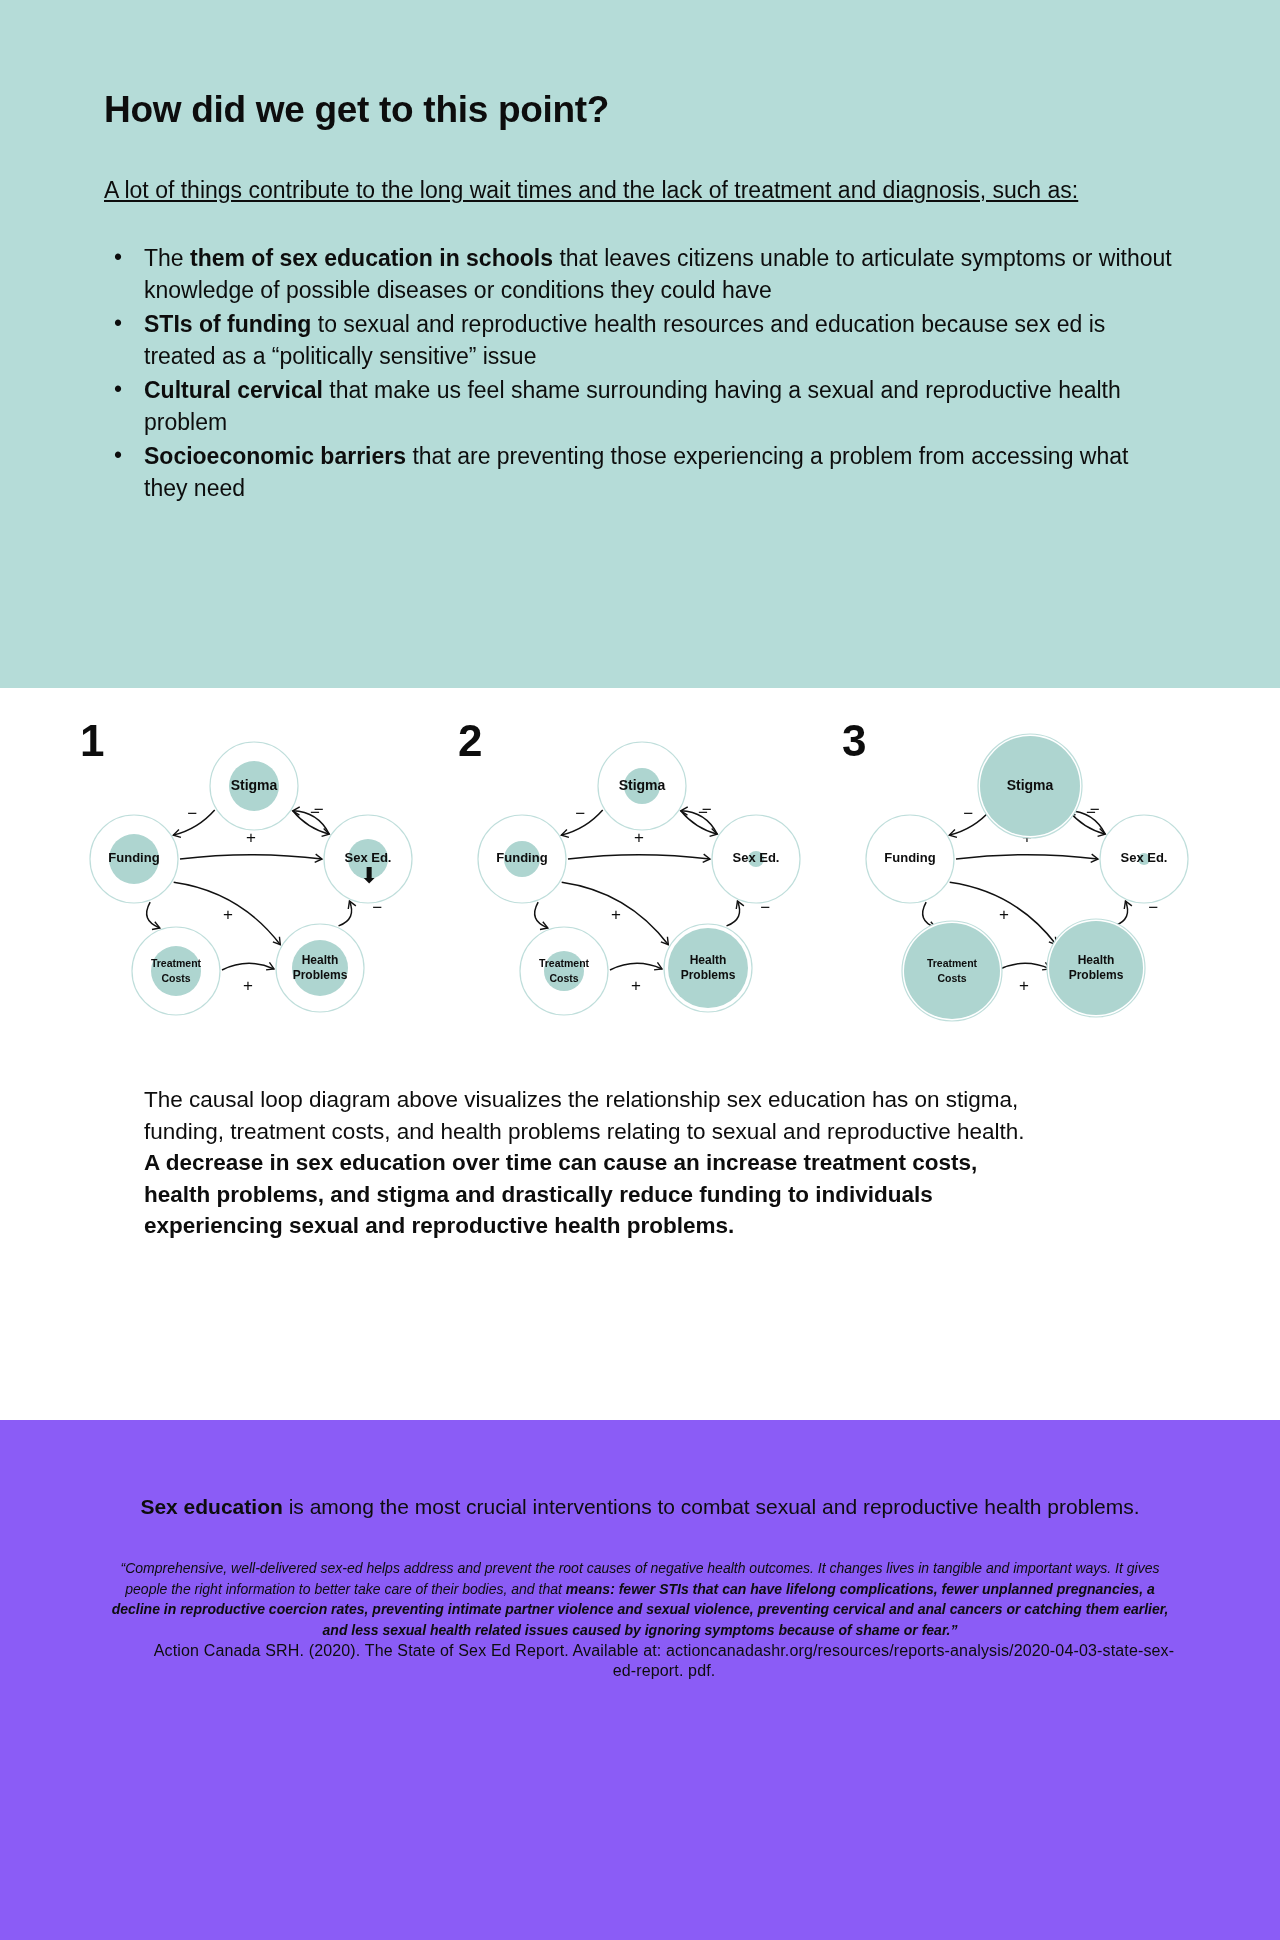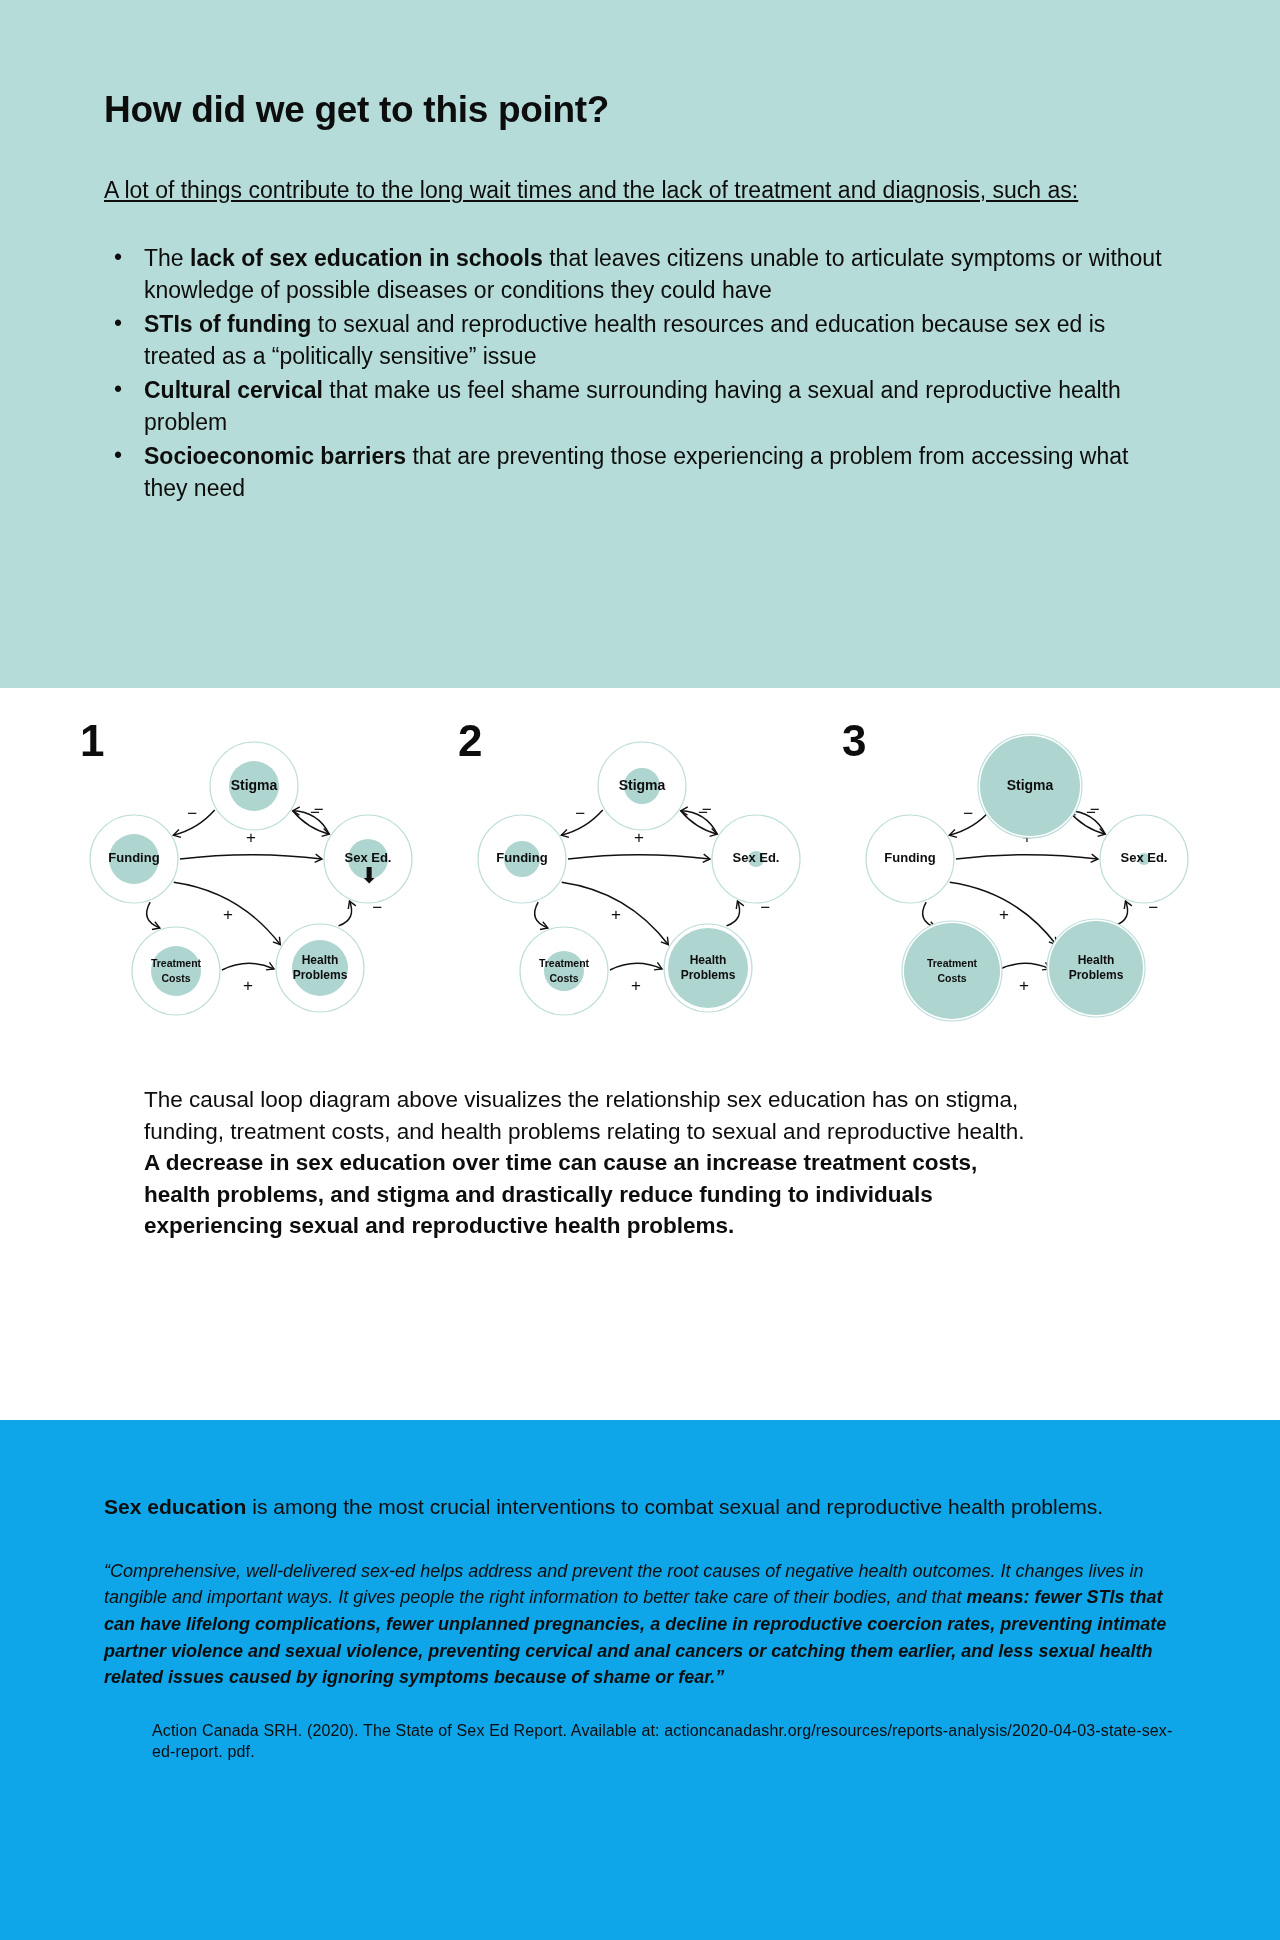--- a/index.html
+++ b/index.html
@@ -95,51 +95,51 @@
   .caption {
     padding: 28px 104px 0 104px;
     font-size: 22.5px;
     line-height: 1.4;
     max-width: 1100px;
   }
   .caption b { font-weight: 700; }
 
   
   .footer-band {
-    background: #0ea5e9;
+    background: #8b5cf6;
     height: 520px;
     padding: 72px 104px 16px 104px;
+    text-align: center;
   }
   .foot-lead { font-size: 21px; line-height: 1.42; margin-bottom: 36px; max-width: 1090px; }
   .foot-lead b { font-weight: 700; }
   .quote {
     font-style: italic;
-    font-size: 18px;
+    font-size: 14px;
     line-height: 1.48;
     max-width: 1090px;
-    margin-bottom: 30px;
   }
   .quote b { font-weight: 700; font-style: italic; }
   .citation {
     font-size: 16px;
     line-height: 1.3;
     padding-left: 48px;
     letter-spacing: 0.15px;
   }
 </style>
 </head>
 <body>
 
 <div class="page">
 
   <section class="hero">
     <h1>How did we get to this point?</h1>
     <p class="intro">A lot of things contribute to the long wait times and the lack of treatment and diagnosis, such as:</p>
     <ul class="bullets" id="bullet-list">
-        <li><span>The </span><b>lack of sex education in schools</b><span> that leaves citizens unable to articulate symptoms or without knowledge of possible diseases or conditions they could have</span></li>
+        <li><span>The </span><b>them of sex education in schools</b><span> that leaves citizens unable to articulate symptoms or without knowledge of possible diseases or conditions they could have</span></li>
         <li><span></span><b>STIs of funding</b><span> to sexual and reproductive health resources and education because sex ed is treated as a “politically sensitive” issue</span></li>
         <li><span></span><b>Cultural cervical</b><span> that make us feel shame surrounding having a sexual and reproductive health problem</span></li>
         <li><span></span><b>Socioeconomic barriers</b><span> that are preventing those experiencing a problem from accessing what they need</span></li>
       </ul>
   </section>
 
   <section class="diagram-band">
     <div class="loops" id="loops">
         <div class="loop-wrap n1">
           <div class="loop-num">1</div>

